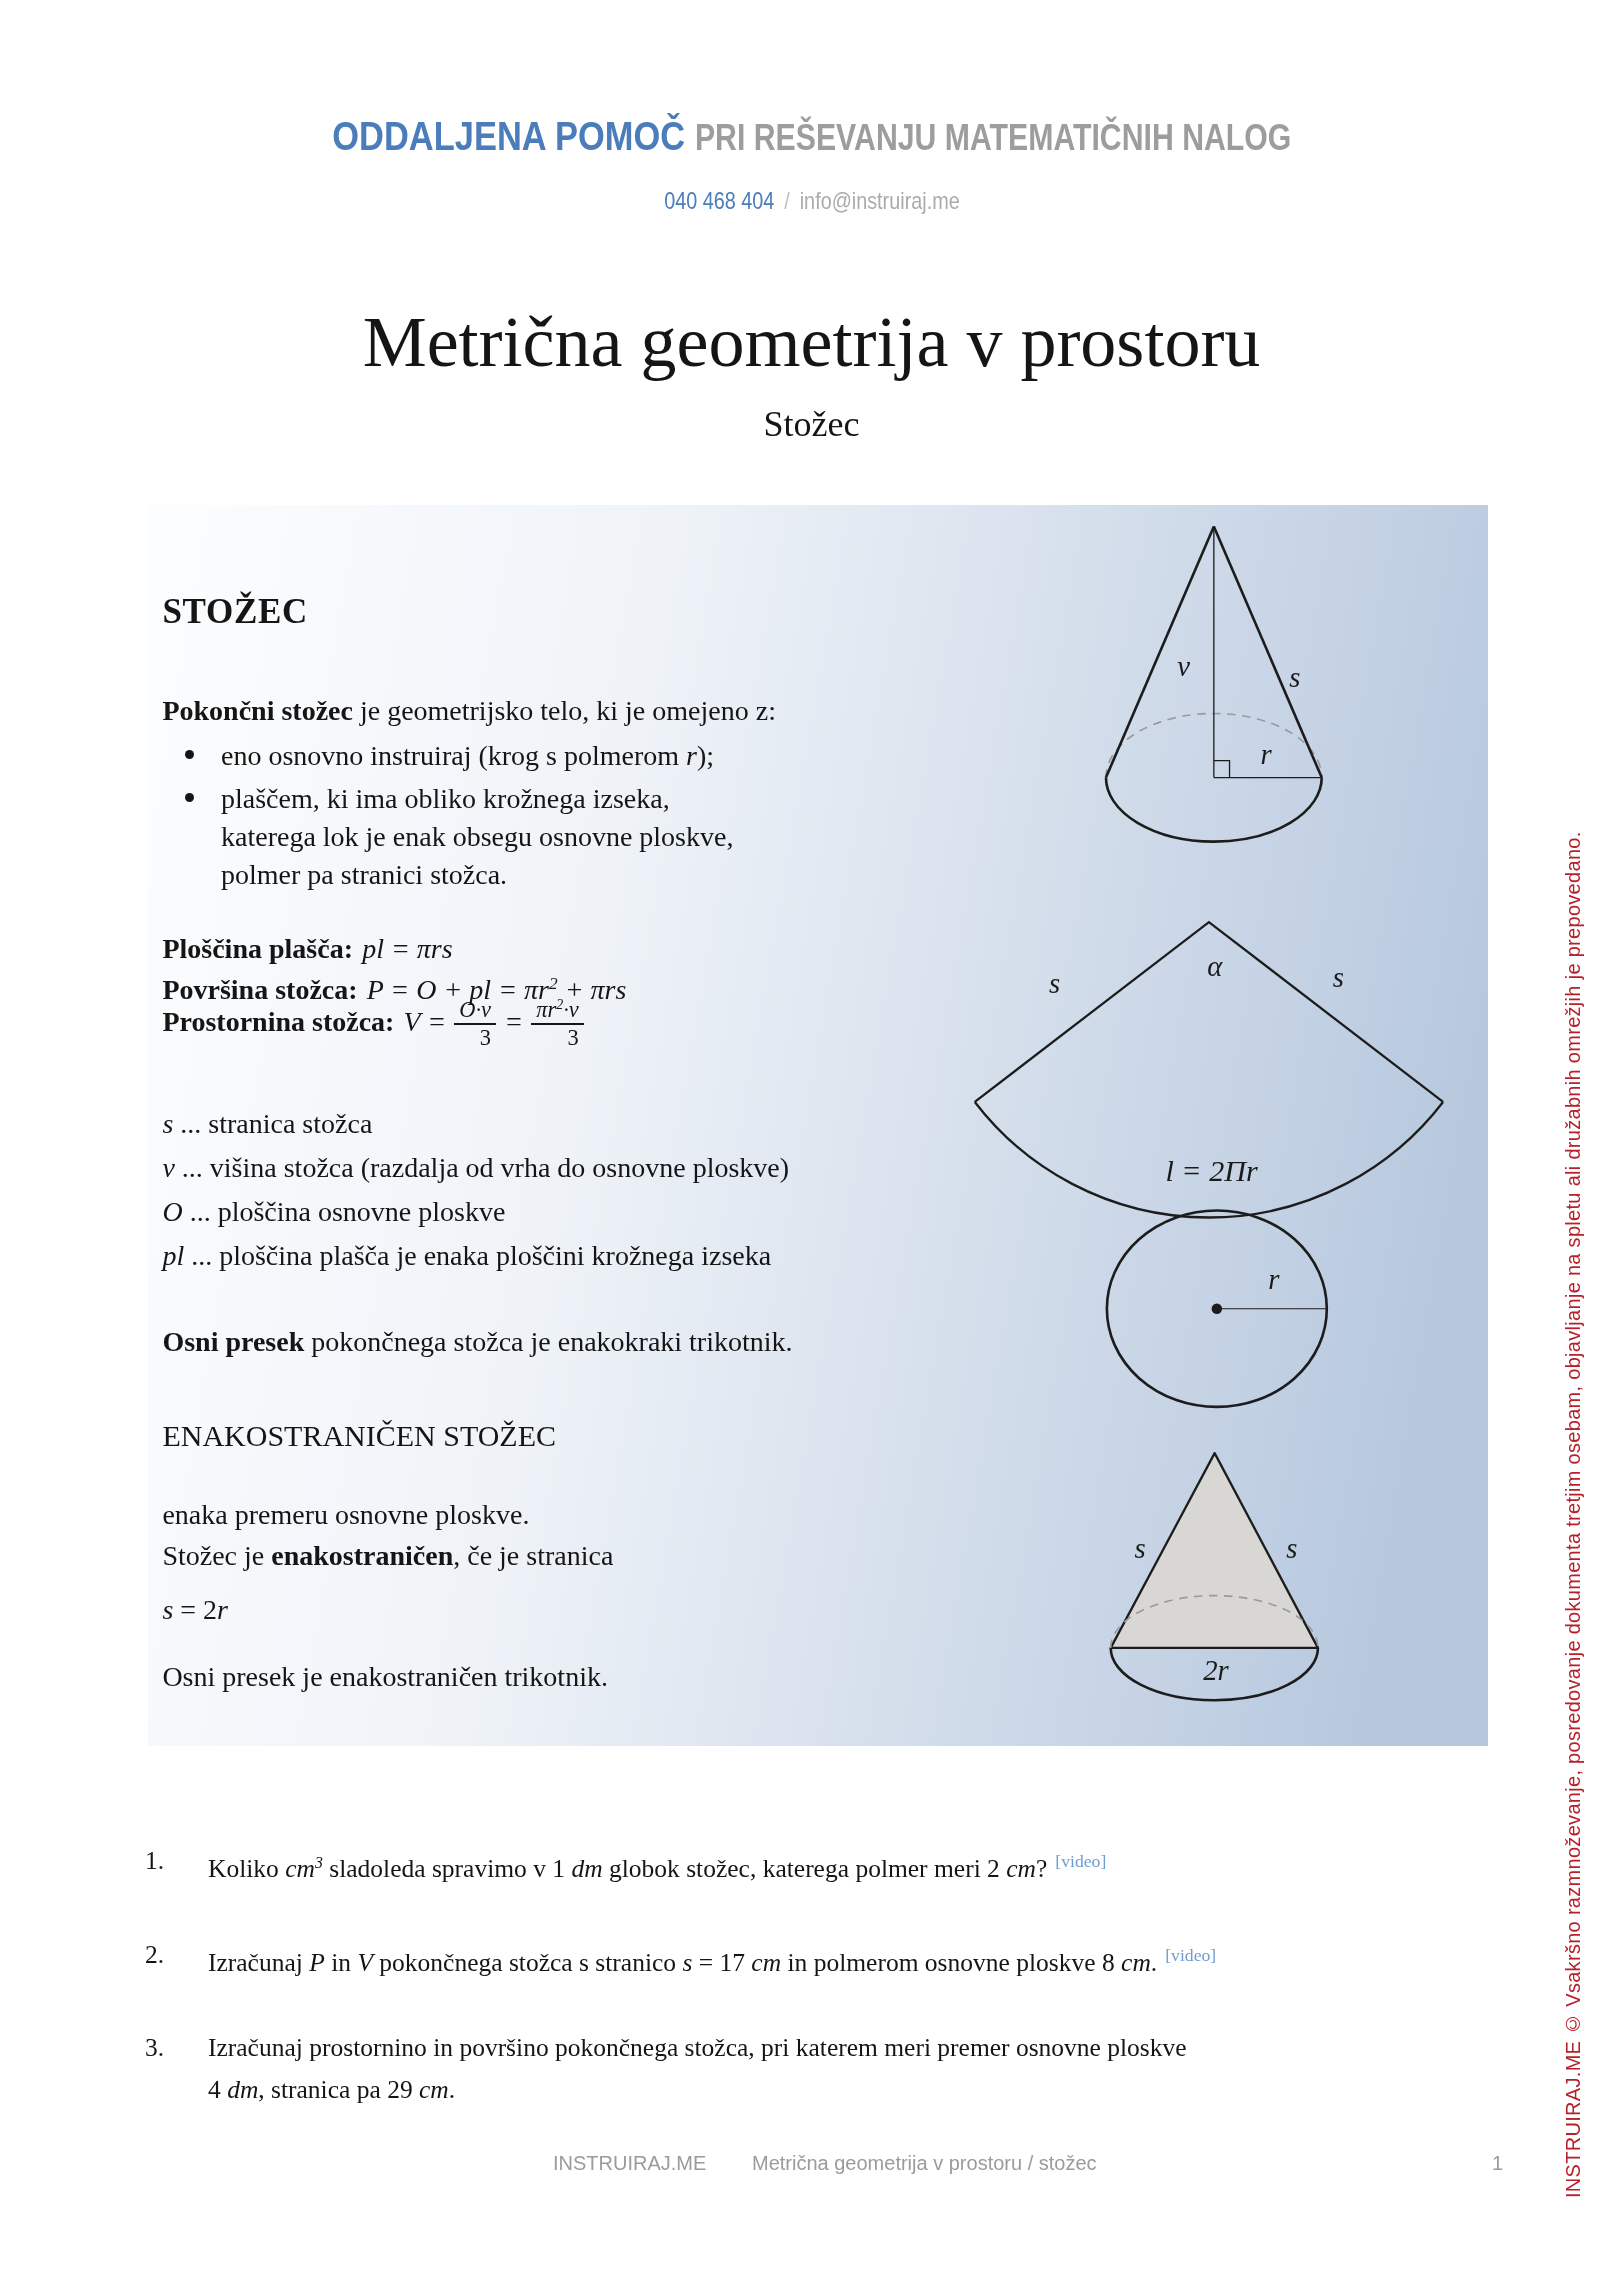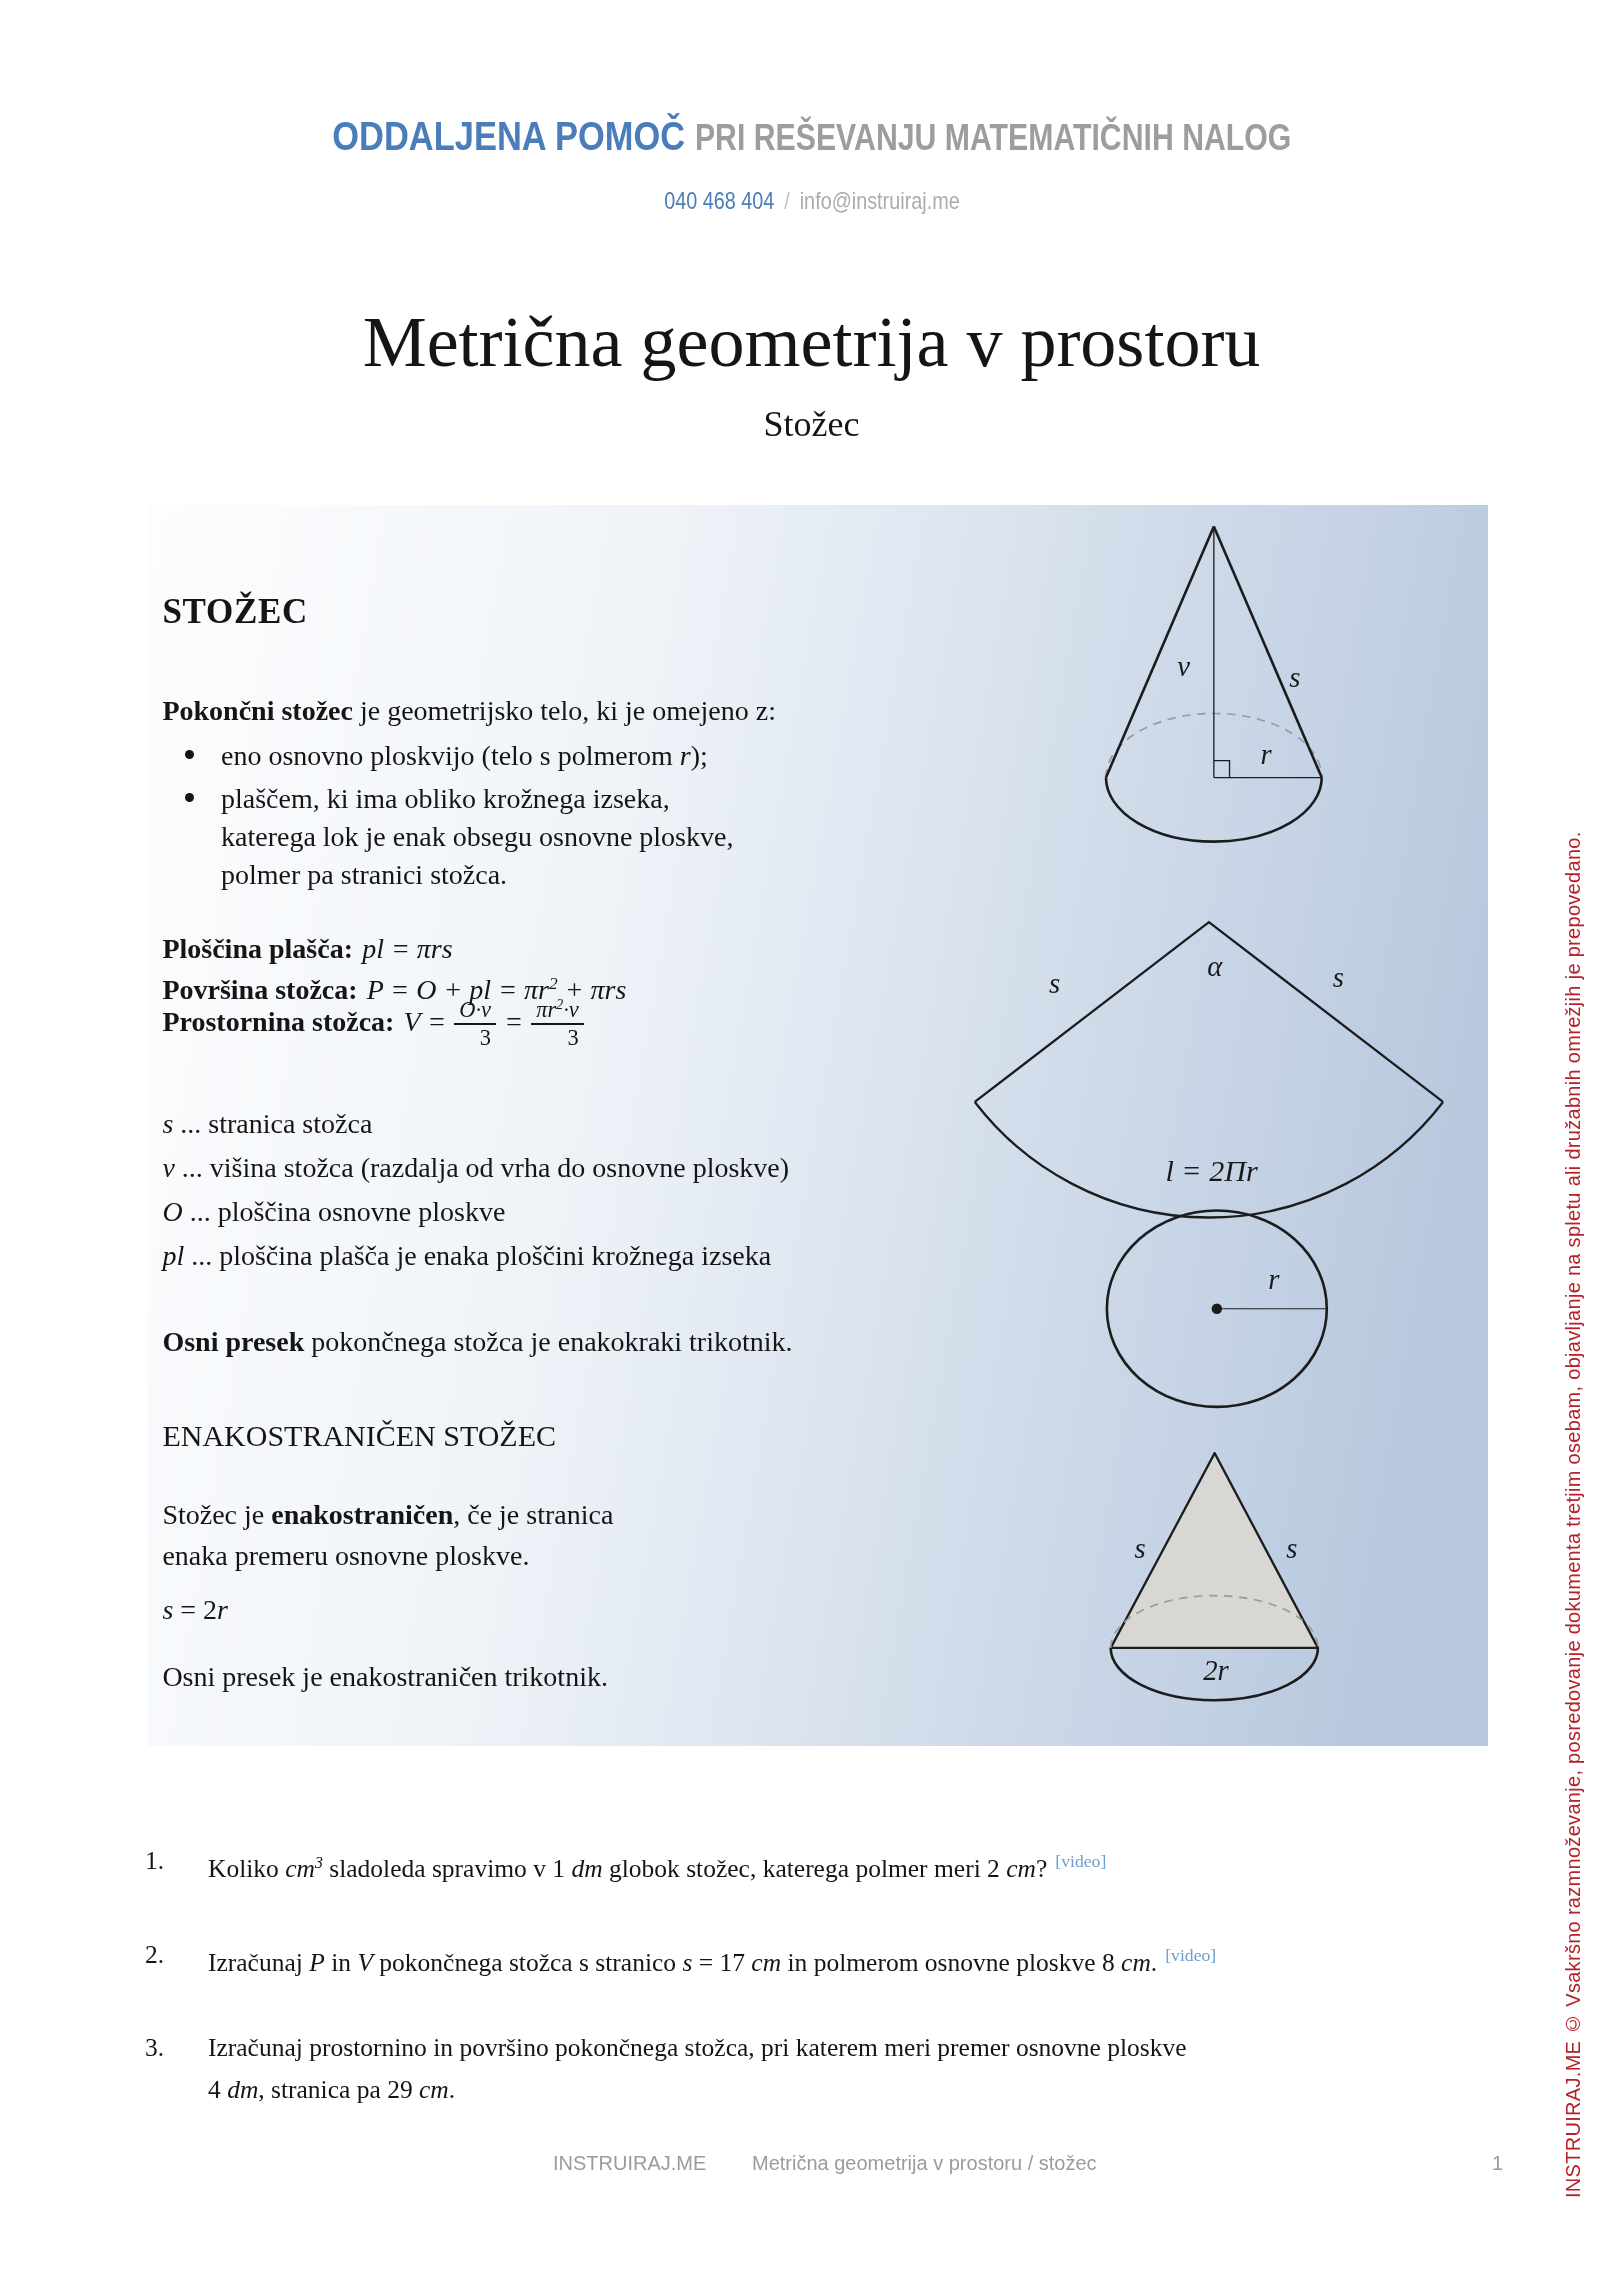--- a/index.html
+++ b/index.html
@@ -85,21 +85,21 @@
   <h2 class="centered subtitle">Stožec</h2>
 
   <section class="panel">
 
     <div class="blk h3" style="top:89px">STOŽEC</div>
 
     <div class="blk txt" style="top:187px"><span class="b">Pokončni stožec</span><span> je geometrijsko telo, ki je omejeno z:</span></div>
 
     <div class="bullet" style="top:232px">
       <span class="dot"></span>
-      <div class="btxt"><span>eno osnovno ploskvijo (telo s polmerom </span><span class="i">r</span><span>);</span></div>
+      <div class="btxt"><span>eno osnovno instruiraj (krog s polmerom </span><span class="i">r</span><span>);</span></div>
     </div>
 
     <div class="bullet" style="top:275px">
       <span class="dot"></span>
       <div class="btxt">
         <div><span>plaščem, ki ima obliko krožnega izseka,</span></div>
         <div><span>katerega lok je enak obsegu osnovne ploskve,</span></div>
         <div><span>polmer pa stranici stožca.</span></div>
       </div>
     </div>
@@ -119,22 +119,22 @@
       <div><span class="i">v</span><span> ... višina stožca (razdalja od vrha do osnovne ploskve)</span></div>
       <div><span class="i">O</span><span> ... ploščina osnovne ploskve</span></div>
       <div><span class="i">pl</span><span> ... ploščina plašča je enaka ploščini krožnega izseka</span></div>
     </div>
 
     <div class="blk txt" style="top:818px"><span class="b">Osni presek</span><span> pokončnega stožca je enakokraki trikotnik.</span></div>
 
     <div class="blk h4" style="top:916px">ENAKOSTRANIČEN STOŽEC</div>
 
     <div class="blk" style="top:989px;font-size:28px;line-height:41px">
+      <div><span>enaka premeru osnovne ploskve.</span></div>
       <div><span>Stožec je </span><span class="b">enakostraničen</span><span>, če je stranica</span></div>
-      <div><span>enaka premeru osnovne ploskve.</span></div>
     </div>
 
     <div class="blk txt" style="top:1086px"><span class="i">s</span><span> = 2</span><span class="i">r</span></div>
 
     <div class="blk txt" style="top:1153px"><span>Osni presek je enakostraničen trikotnik.</span></div>
 
     <svg class="dg" style="left:918px;top:10.5px" width="314" height="340" viewBox="0 0 480 520">
       <path d="M61 400 A165 98 0 0 1 391 400" fill="none" stroke="#9a9a9a" stroke-width="2.5" stroke-dasharray="13 10"></path>
       <path d="M226 16 L61 400" fill="none" stroke="#1c1c1c" stroke-width="4"></path>
       <path d="M226 16 L391 400" fill="none" stroke="#1c1c1c" stroke-width="4"></path>

